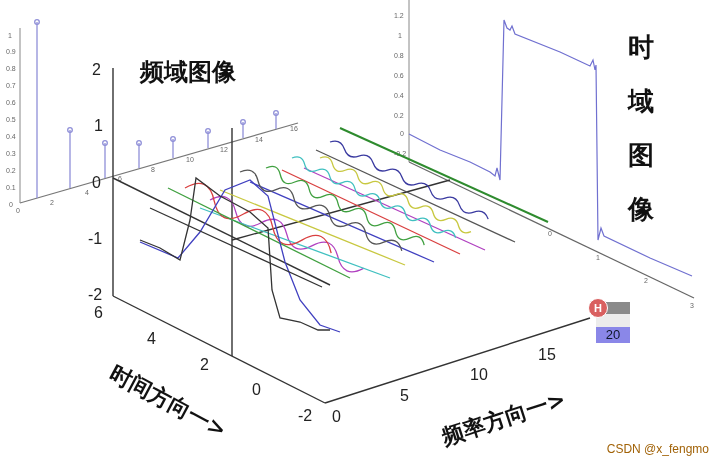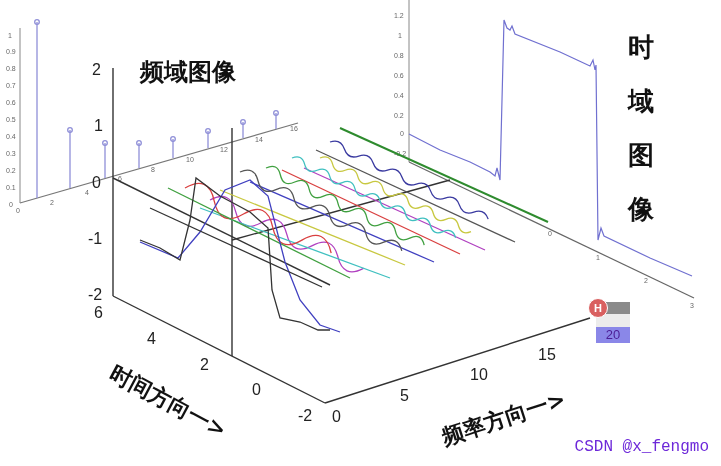--- a/index.html
+++ b/index.html
@@ -1,25 +1,25 @@
 <!DOCTYPE html>
 <html><head>
 <meta charset="utf-8">
 <style>
   html,body{margin:0;padding:0;background:#fff;}
   body{width:721px;height:466px;position:relative;overflow:hidden;font-family:"DejaVu Sans",sans-serif;}
   svg{position:absolute;left:0;top:0;}
   .cn{font-family:"DejaVu Sans",sans-serif;font-weight:bold;fill:#111;}
   .tick{font-family:"Liberation Sans",sans-serif;fill:#222;}
   .tiny{font-family:"Liberation Sans",sans-serif;fill:#666;font-size:7px;}
-  .wm{position:absolute;right:12px;bottom:10px;font-family:Liberation Mono, monospace;font-size:16px;color:#6d28d9;}
+  .wm{position:absolute;right:12px;bottom:10px;font-family:Liberation Sans, sans-serif;font-size:12px;color:#a16207;}
   .hbadge{position:absolute;left:588px;top:302px;width:44px;height:42px;}
   .hbadge .top{position:absolute;left:8px;top:0;width:34px;height:12px;background:#8a8a8a;}
   .hbadge .mid{position:absolute;left:8px;top:12px;width:34px;height:13px;background:#ececec;}
-  .hbadge .bot{position:absolute;left:8px;top:25px;width:34px;height:16px;background:#8a87e8;color:#4c1d95;font-family:"Liberation Sans",sans-serif;font-size:13px;text-align:center;line-height:16px;}
+  .hbadge .bot{position:absolute;left:8px;top:25px;width:34px;height:16px;background:#8a87e8;color:#0f172a;font-family:"Liberation Sans",sans-serif;font-size:13px;text-align:center;line-height:16px;}
   .hbadge .h{position:absolute;left:0;top:-4px;width:18px;height:18px;border-radius:50%;background:#d96060;color:#fff;font-family:"Liberation Sans",sans-serif;font-weight:bold;font-size:11px;text-align:center;line-height:18px;border:1px solid #fff;}
 </style>
 </head>
 <body>
 
 <svg width="721" height="466" viewBox="0 0 721 466">
 
   <g>
     <line x1="20" y1="28" x2="20" y2="203" stroke="#888" stroke-width="1"></line>
     <line x1="20" y1="203" x2="298" y2="123" stroke="#777" stroke-width="1.2"></line>

